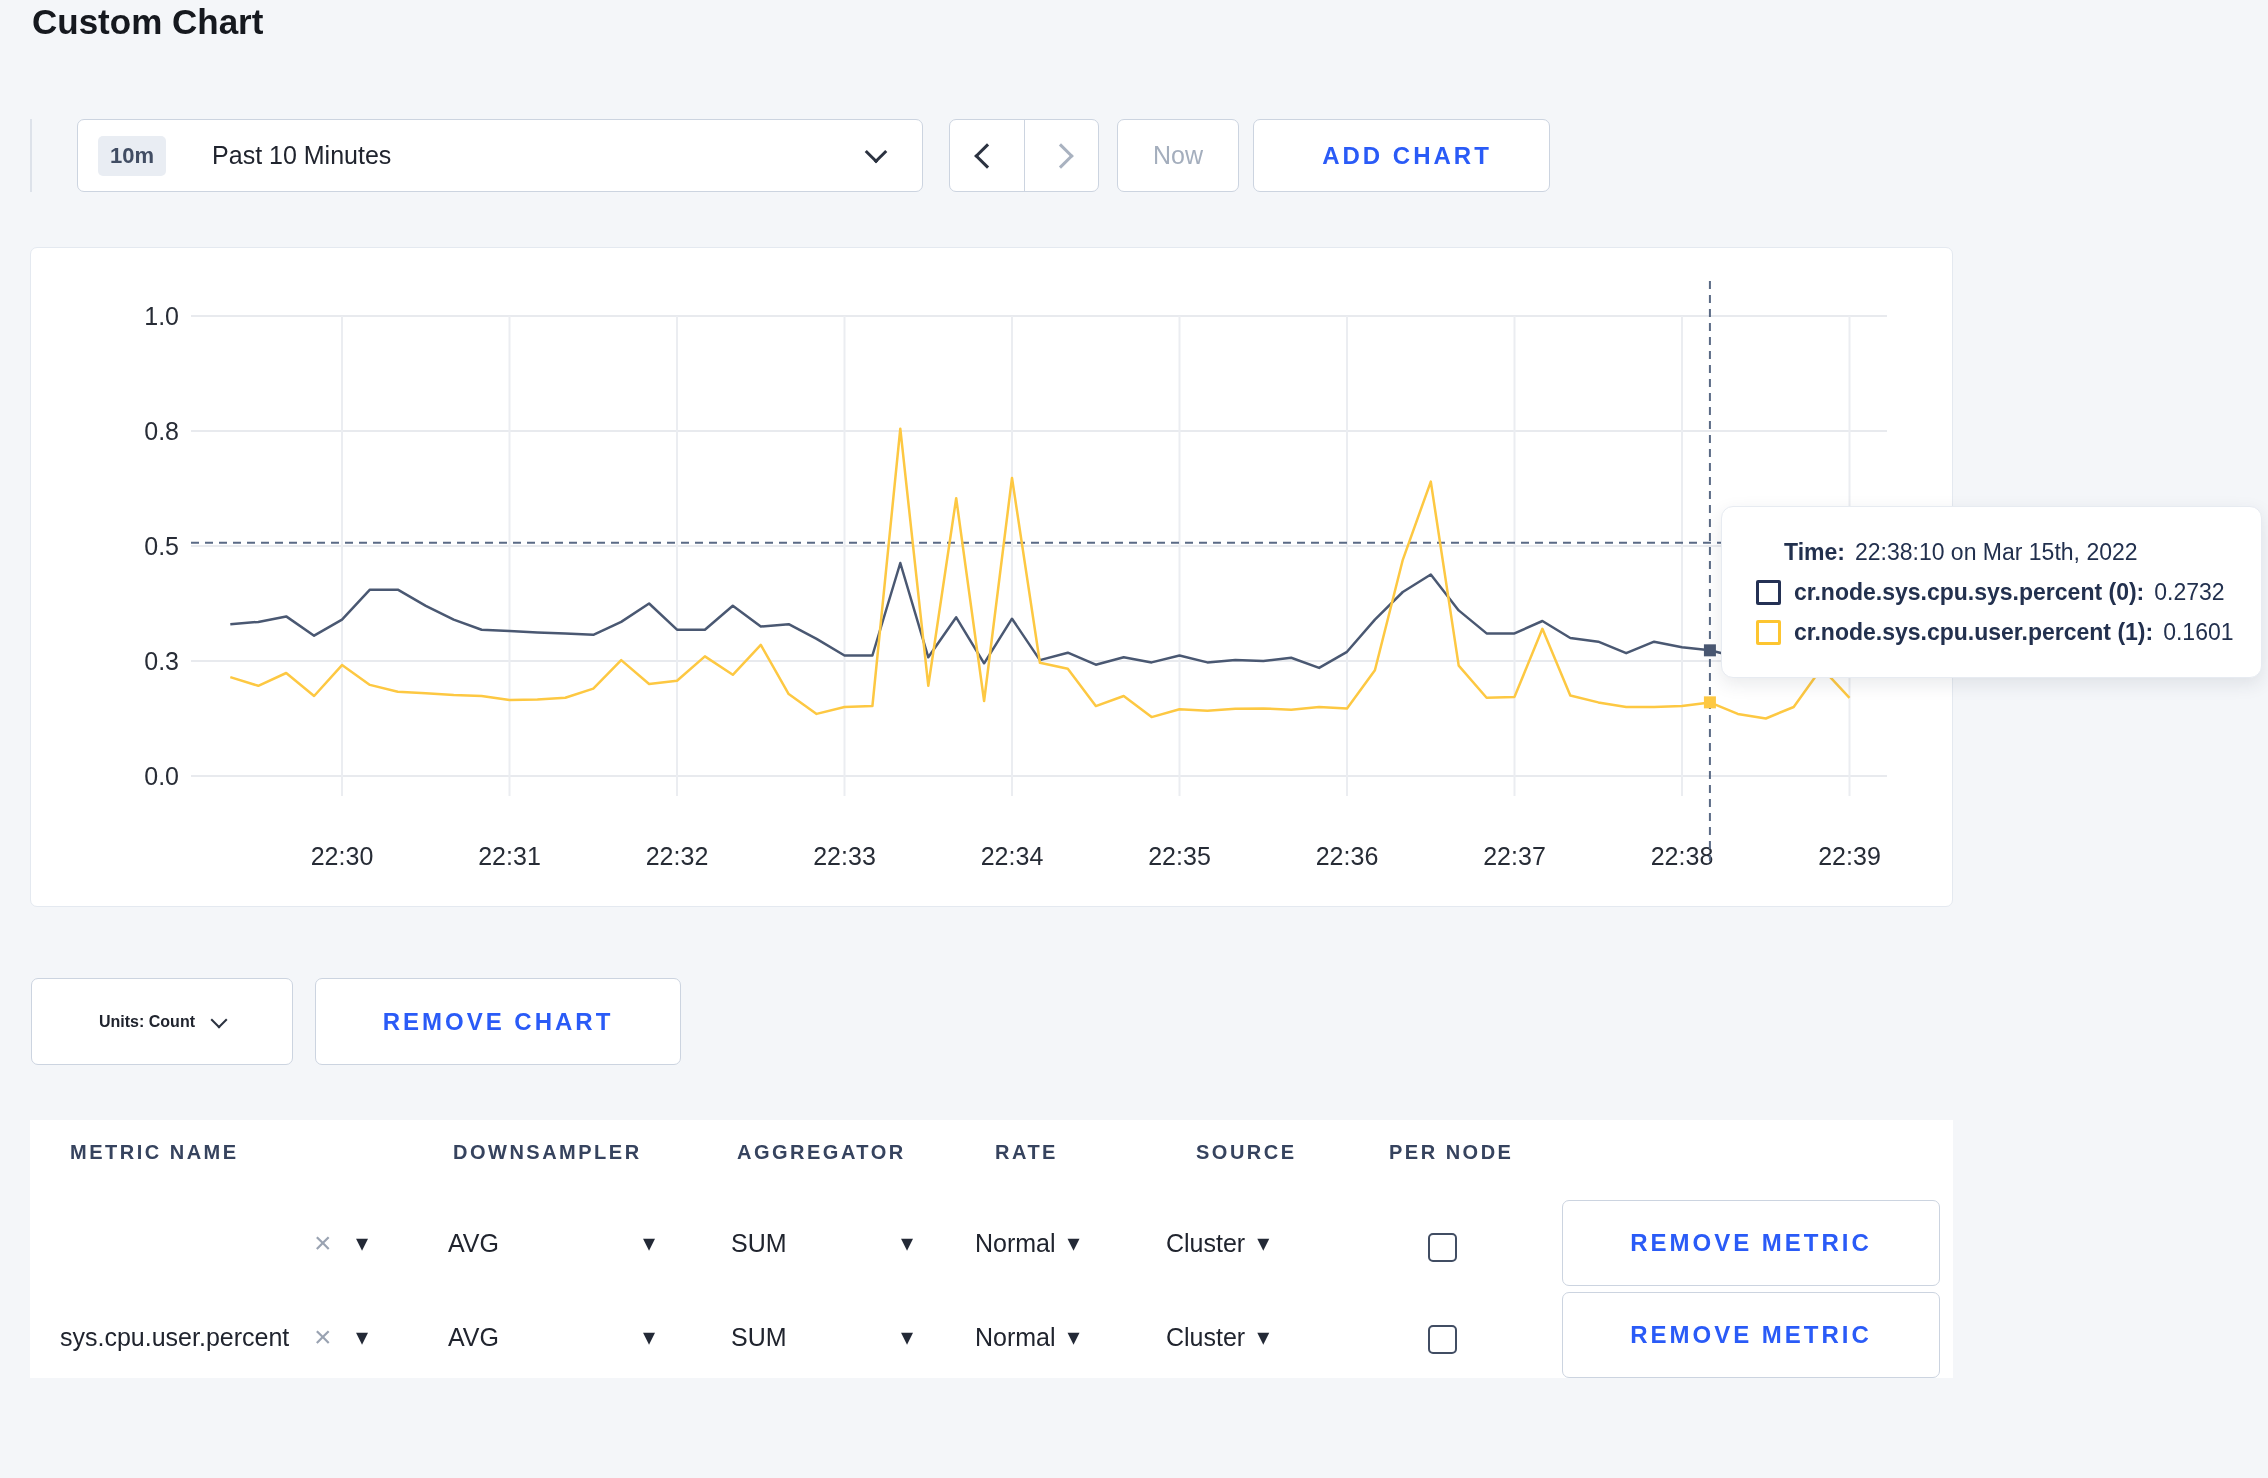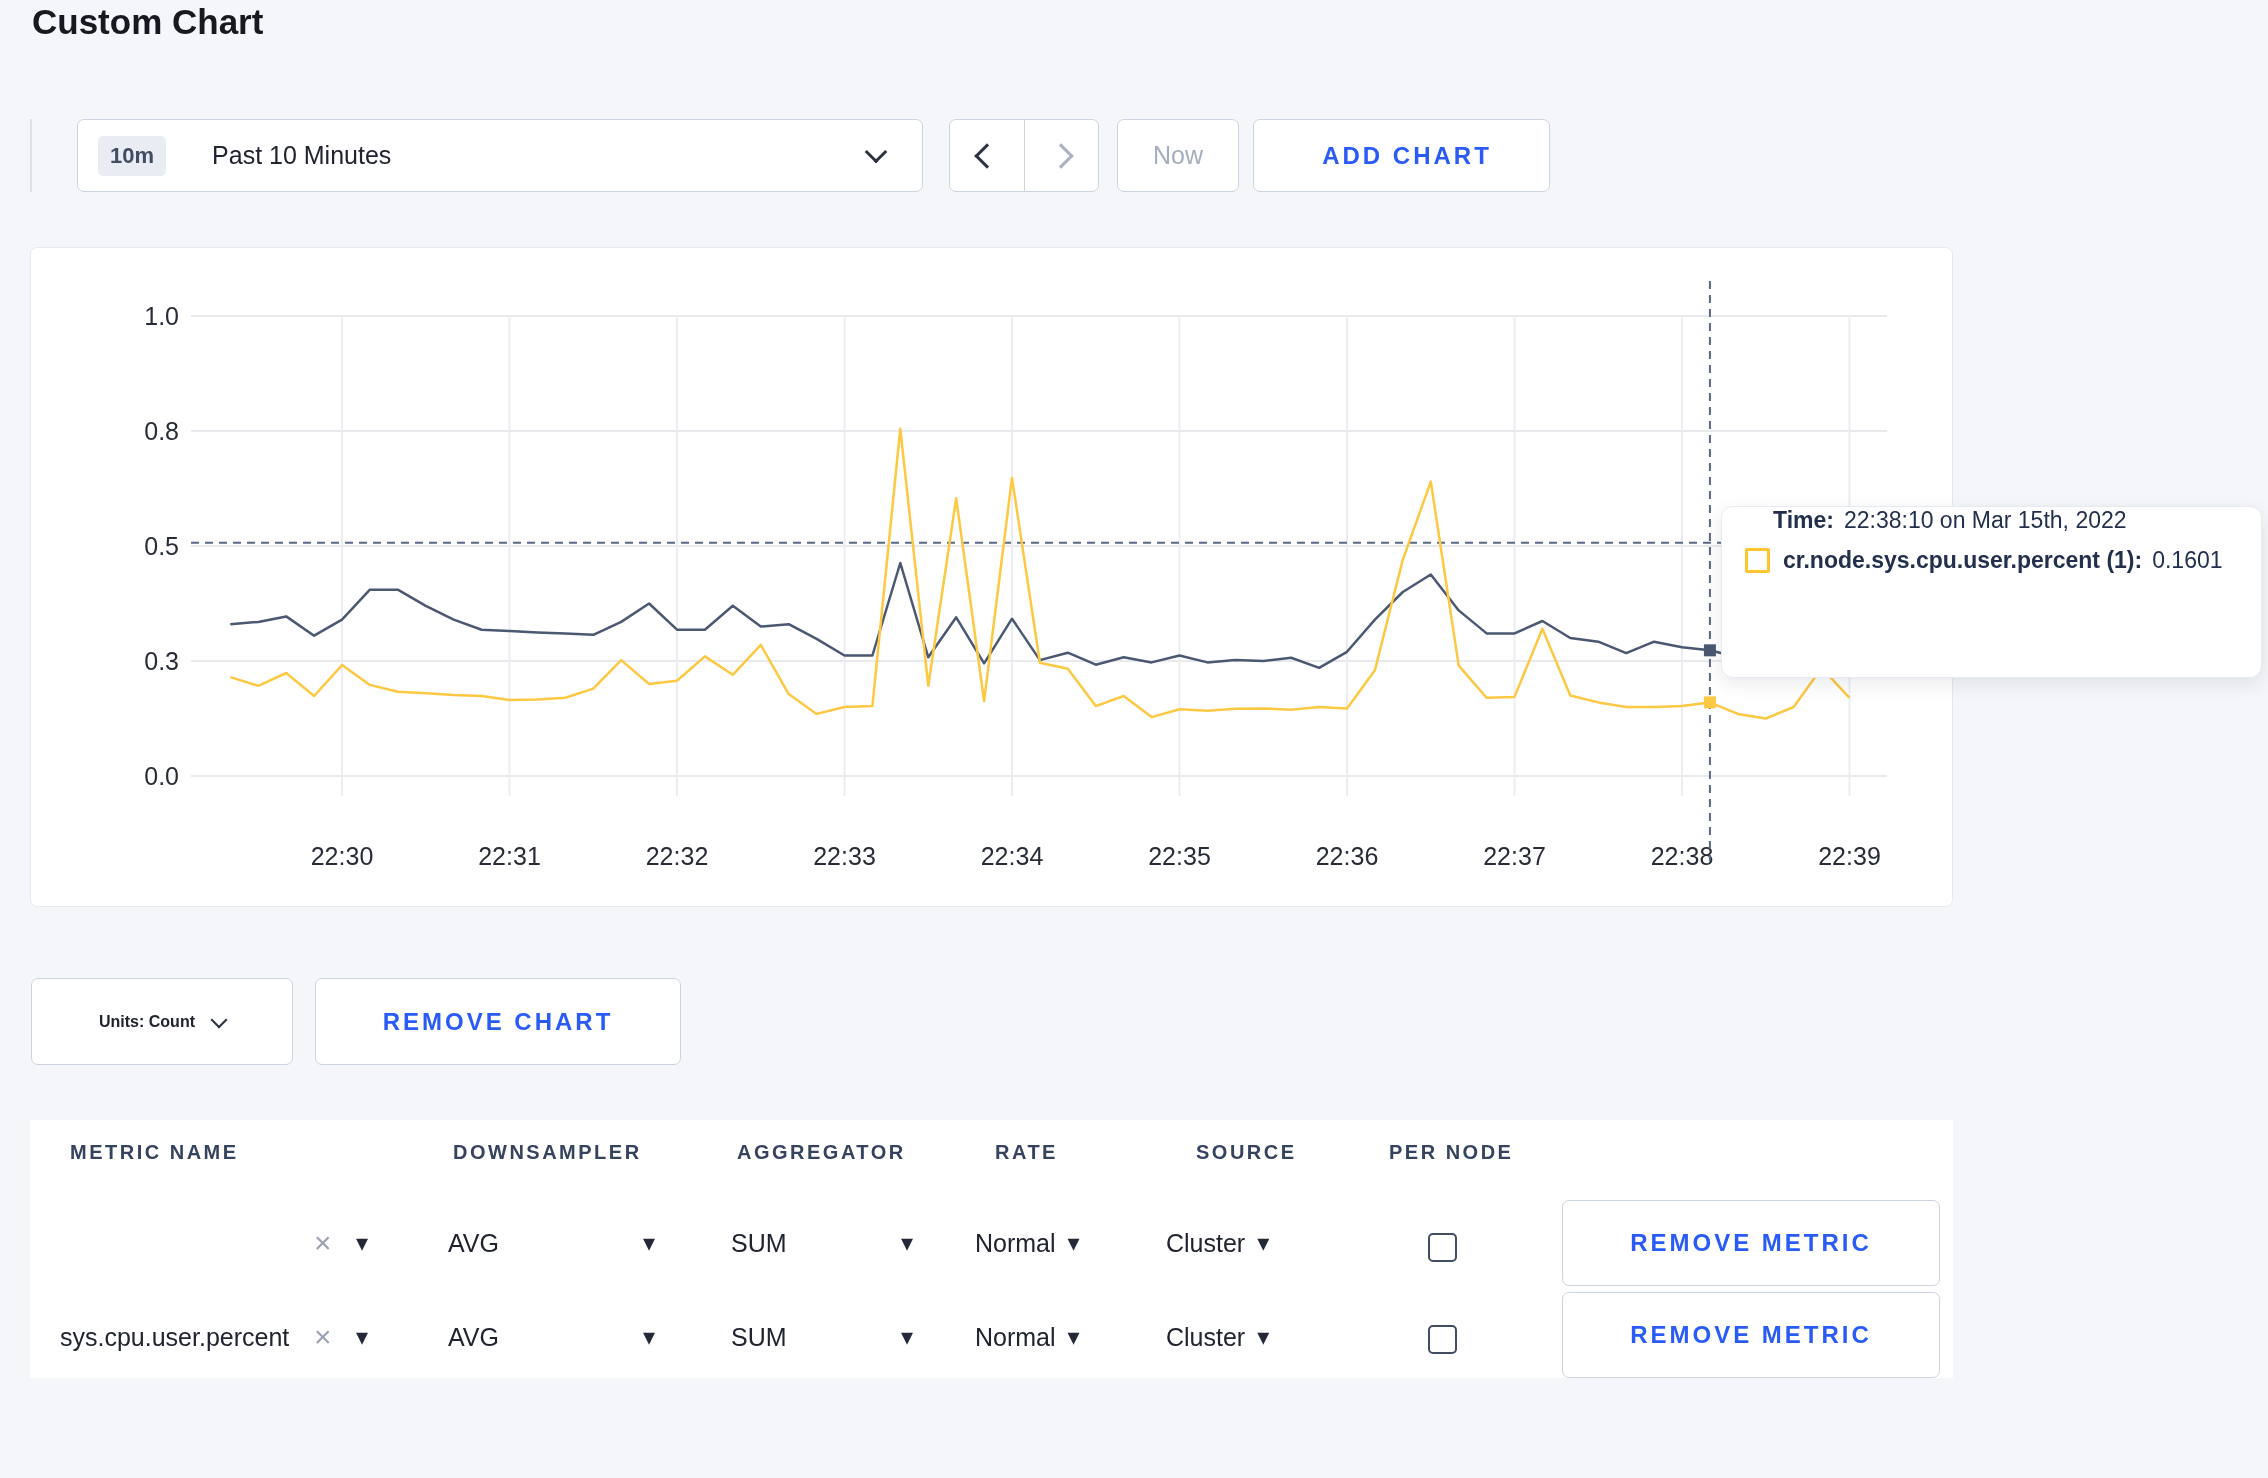--- a/index.html
+++ b/index.html
@@ -24,21 +24,21 @@
   .btn{position:absolute;background:#fff;border:1.5px solid #ccd4e0;border-radius:7px;
        display:flex;align-items:center;justify-content:center;cursor:pointer;box-sizing:border-box;}
   .now{left:1117px;top:119px;width:122px;height:73px;font-size:25px;color:#a4aebd;}
   .addchart{left:1253px;top:119px;width:297px;height:73px;padding-left:11px;}
   .bluetext{color:#2a5bf7;font-size:24px;font-weight:600;letter-spacing:3px;}
   .chartcard{position:absolute;left:30px;top:247px;width:1923px;height:660px;background:#fff;
              border:1.5px solid #e4e9f0;border-radius:7px;box-sizing:border-box;}
   .chartcard svg{position:absolute;left:0;top:0;font-family:"Liberation Sans",sans-serif;}
   .tooltip{position:absolute;left:1721px;top:506px;width:541px;height:172px;background:#fff;
            border:1px solid #e7ebf1;border-radius:12px;box-shadow:0 6px 18px rgba(40,50,70,.10);
-           display:flex;flex-direction:column;gap:13px;padding-left:23px;
+           display:flex;flex-direction:column;justify-content:center;gap:13px;padding-left:34px;
            z-index:5;font-size:23px;color:#22304e;box-sizing:border-box;}
   .tt-row{display:flex;align-items:center;}
   .tt-time{padding-left:28px;}
   .tt-label{font-weight:700;}
   .tt-val{margin-left:10px;}
   .swatch{width:19px;height:19px;border:3.5px solid #22304e;border-radius:2px;margin-right:13px;flex:0 0 auto;}
   .unitsbtn{left:31px;top:978px;width:262px;height:87px;font-size:16px;font-weight:700;color:#20242e;gap:18px;}
   .unitsbtn .chev.down{width:10px;height:10px;border-width:2.5px;margin-top:-4px;}
   .removechart{left:315px;top:978px;width:366px;height:87px;}
   .tablecard{position:absolute;left:30px;top:1120px;width:1923px;height:258px;background:#fff;}
@@ -122,20 +122,25 @@
         <rect x="1672.9166666666665" y="448.354" width="12" height="12" fill="#fdc842"></rect>
       </svg>
   </div>
 
   <div class="tooltip">
     <div class="tt-row tt-time">
       <span class="tt-label">Time:</span>
       <span class="tt-val">22:38:10 on Mar 15th, 2022</span>
     </div>
     <div class="tt-row">
+      <span class="swatch" style="border-color: rgb(36, 49, 84);"></span>
+      <span class="tt-label">cr.node.sys.cpu.sys.percent (0):</span>
+      <span class="tt-val">0.2732</span>
+    </div>
+    <div class="tt-row">
       <span class="swatch" style="border-color: rgb(253, 197, 48);"></span>
       <span class="tt-label">cr.node.sys.cpu.user.percent (1):</span>
       <span class="tt-val">0.1601</span>
     </div>
   </div>
 
   <div class="btn unitsbtn">
     <span>Units: Count</span>
     <span class="chev down"></span>
   </div>

